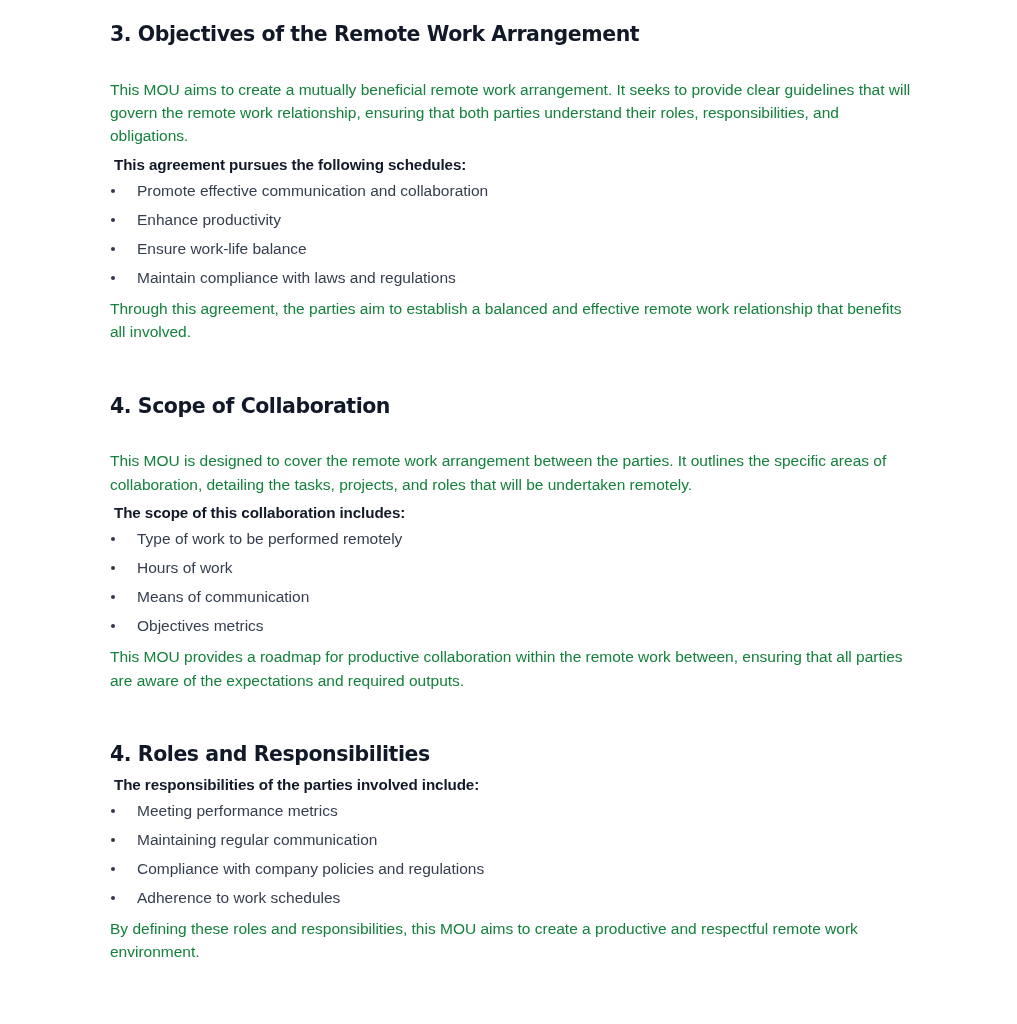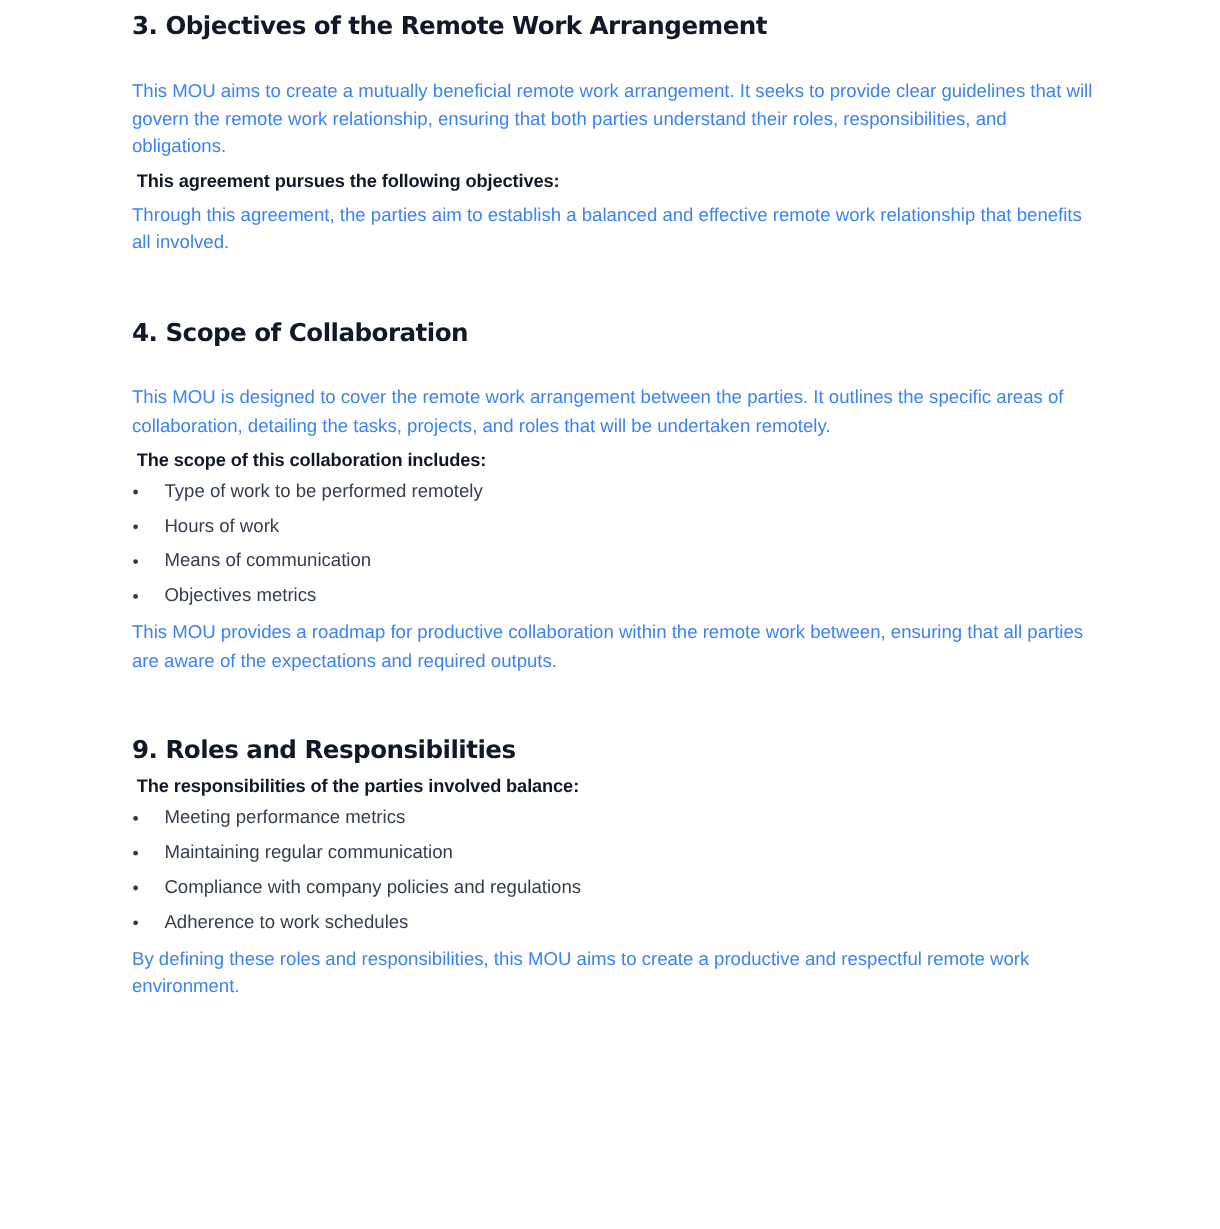--- a/index.html
+++ b/index.html
@@ -38,28 +38,28 @@
     font-weight: 700;
     letter-spacing: -0.45px;
     color: #111827;
     line-height: 1.25;
     margin: 0;
     padding: 0;
     white-space: nowrap;
   }
 
   .section:first-child .section-heading {
-    padding-top: 9px;
+    padding-top: 22px;
   }
 
   
   .para {
     font-size: 15.5px;
     line-height: 23.3px;
-    color: #3b82f6;
+    color: #15803d;
     margin: 0;
     padding: 0;
     text-align: left;
   }
 
   .para-intro {
     padding-top: 30px;
   }
 
   .para-outro {
@@ -108,40 +108,46 @@
 </style>
 </head>
 <body>
 
 <div class="page">
   <div class="doc-body">
 
     <section class="section">
       <h2 class="section-heading">3. Objectives of the Remote Work Arrangement</h2>
       <p class="para para-intro">This MOU aims to create a mutually beneficial remote work arrangement. It seeks to provide clear guidelines that will govern the remote work relationship, ensuring that both parties understand their roles, responsibilities, and obligations.</p>
-      <p class="lead-in">This agreement pursues the following objectives:</p>
+      <p class="lead-in">This agreement pursues the following schedules:</p>
+      <ul class="bullets">
+        <li class="bullet-item">Promote effective communication and collaboration</li>
+        <li class="bullet-item">Enhance productivity</li>
+        <li class="bullet-item">Ensure work-life balance</li>
+        <li class="bullet-item">Maintain compliance with laws and regulations</li>
+      </ul>
       <p class="para para-outro">Through this agreement, the parties aim to establish a balanced and effective remote work relationship that benefits all involved.</p>
     </section>
 
     <section class="section section-gap-4">
       <h2 class="section-heading">4. Scope of Collaboration</h2>
       <p class="para para-intro">This MOU is designed to cover the remote work arrangement between the parties. It outlines the specific areas of collaboration, detailing the tasks, projects, and roles that will be undertaken remotely.</p>
       <p class="lead-in">The scope of this collaboration includes:</p>
       <ul class="bullets">
         <li class="bullet-item">Type of work to be performed remotely</li>
         <li class="bullet-item">Hours of work</li>
         <li class="bullet-item">Means of communication</li>
         <li class="bullet-item">Objectives metrics</li>
       </ul>
       <p class="para para-outro">This MOU provides a roadmap for productive collaboration within the remote work between, ensuring that all parties are aware of the expectations and required outputs.</p>
     </section>
 
     <section class="section section-gap-5">
-      <h2 class="section-heading">9. Roles and Responsibilities</h2>
-      <p class="lead-in">The responsibilities of the parties involved balance:</p>
+      <h2 class="section-heading">4. Roles and Responsibilities</h2>
+      <p class="lead-in">The responsibilities of the parties involved include:</p>
       <ul class="bullets">
         <li class="bullet-item">Meeting performance metrics</li>
         <li class="bullet-item">Maintaining regular communication</li>
         <li class="bullet-item">Compliance with company policies and regulations</li>
         <li class="bullet-item">Adherence to work schedules</li>
       </ul>
       <p class="para para-outro">By defining these roles and responsibilities, this MOU aims to create a productive and respectful remote work environment.</p>
     </section>
 
   </div>

